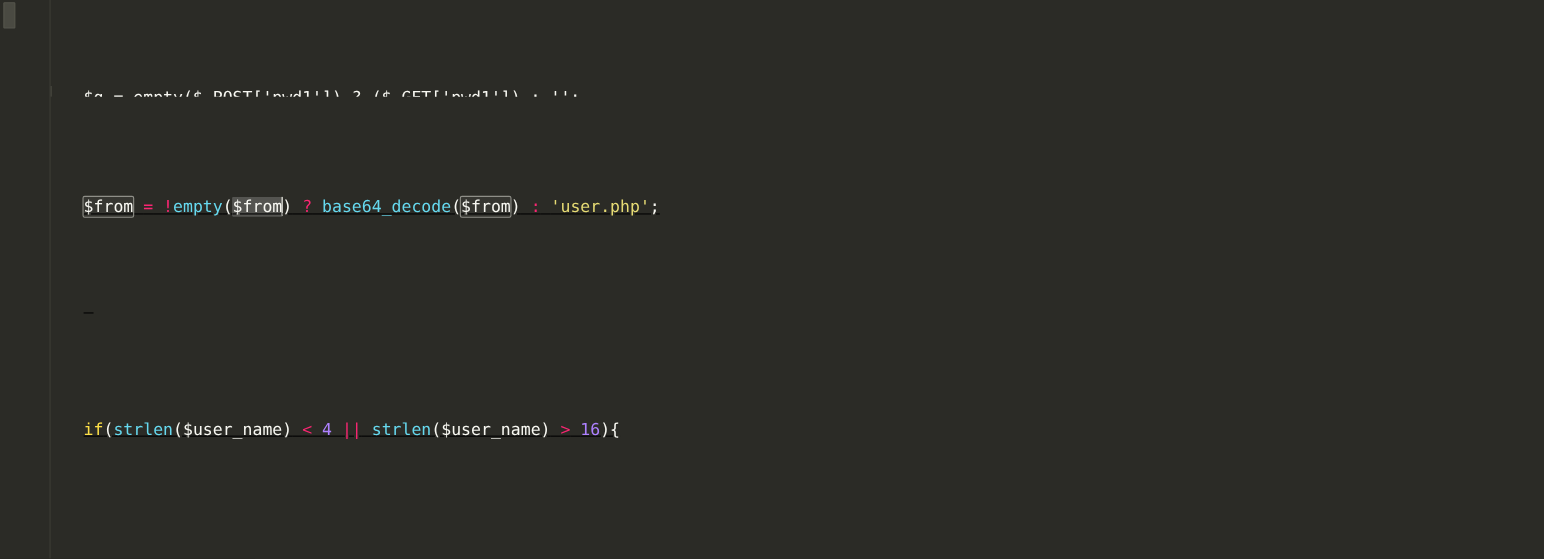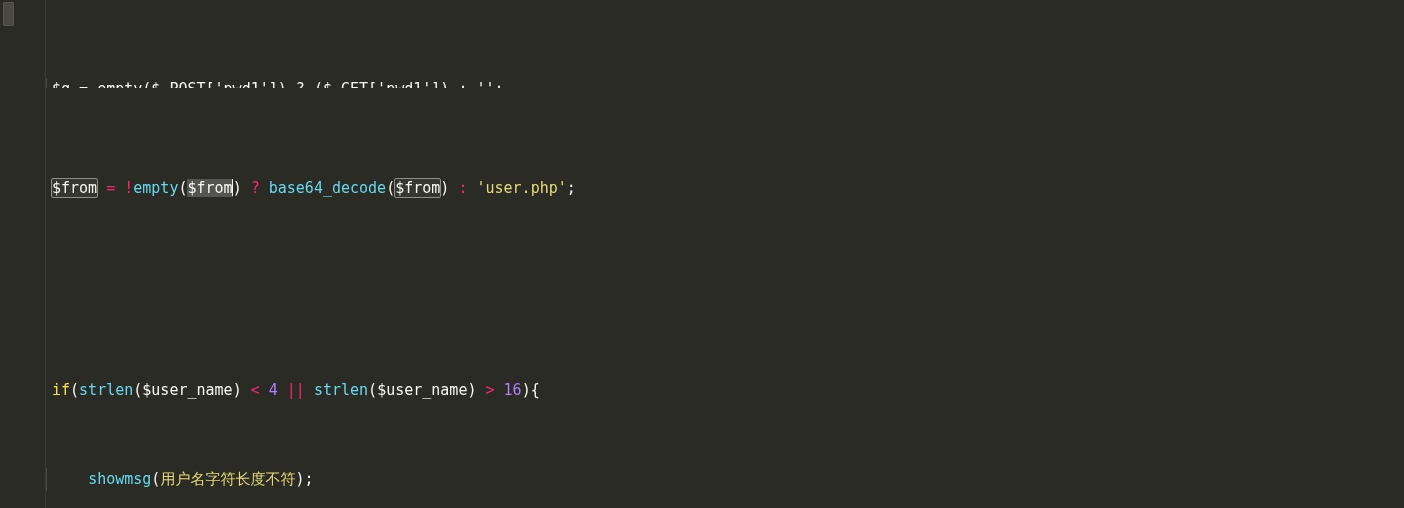--- a/index.html
+++ b/index.html
@@ -52,21 +52,22 @@
     height: 508px;
     font-family: "DejaVu Sans Mono", monospace;
     font-size: 15px;
     line-height: 22.4px;
     white-space: pre;
     letter-spacing: 0px;
   }
   .ln {
     position: relative;
     height: 22.4px;
-    padding-left: 52px;
+    padding-left: 76px;
+    text-decoration: underline;
   }
   
   .guide::before {
     content: "";
     position: absolute;
     left: 46px;
     top: 0;
     bottom: 0;
     width: 1px;
     background: #4a4a41;
@@ -122,21 +123,20 @@
       <div class="ln guide clip-top"><span class="plain">$q = empty($_POST['pwd1']) ? ($_GET['pwd1']) : '';</span></div>
 
       
       <div class="ln"><span class="var occ">$from</span><span class="plain"> </span><span class="op">=</span><span class="plain"> </span><span class="op">!</span><span class="fn">empty</span><span class="punc">(</span><span class="var occ occ-sel">$from</span><span class="caret"></span><span class="punc">)</span><span class="plain"> </span><span class="op">?</span><span class="plain"> </span><span class="fn">base64_decode</span><span class="punc">(</span><span class="var occ">$from</span><span class="punc">)</span><span class="plain"> </span><span class="op">:</span><span class="plain"> </span><span class="str">'user.php'</span><span class="punc">;</span></div>
 
       <div class="ln"><span class="plain">&nbsp;</span></div>
 
       
       <div class="ln"><span class="kw">if</span><span class="punc">(</span><span class="fn">strlen</span><span class="punc">(</span><span class="var">$user_name</span><span class="punc">)</span><span class="plain"> </span><span class="op">&lt;</span><span class="plain"> </span><span class="num">4</span><span class="plain"> </span><span class="op">||</span><span class="plain"> </span><span class="fn">strlen</span><span class="punc">(</span><span class="var">$user_name</span><span class="punc">)</span><span class="plain"> </span><span class="op">&gt;</span><span class="plain"> </span><span class="num">16</span><span class="punc">){</span></div>
 
-      <div class="ln guide"><span class="plain">    </span><span class="showmsg">showmsg</span><span class="punc">(</span><span class="str">用户名字符长度不符</span><span class="punc">);</span></div>
 
       
 
       
       
 
       
 
       
 

